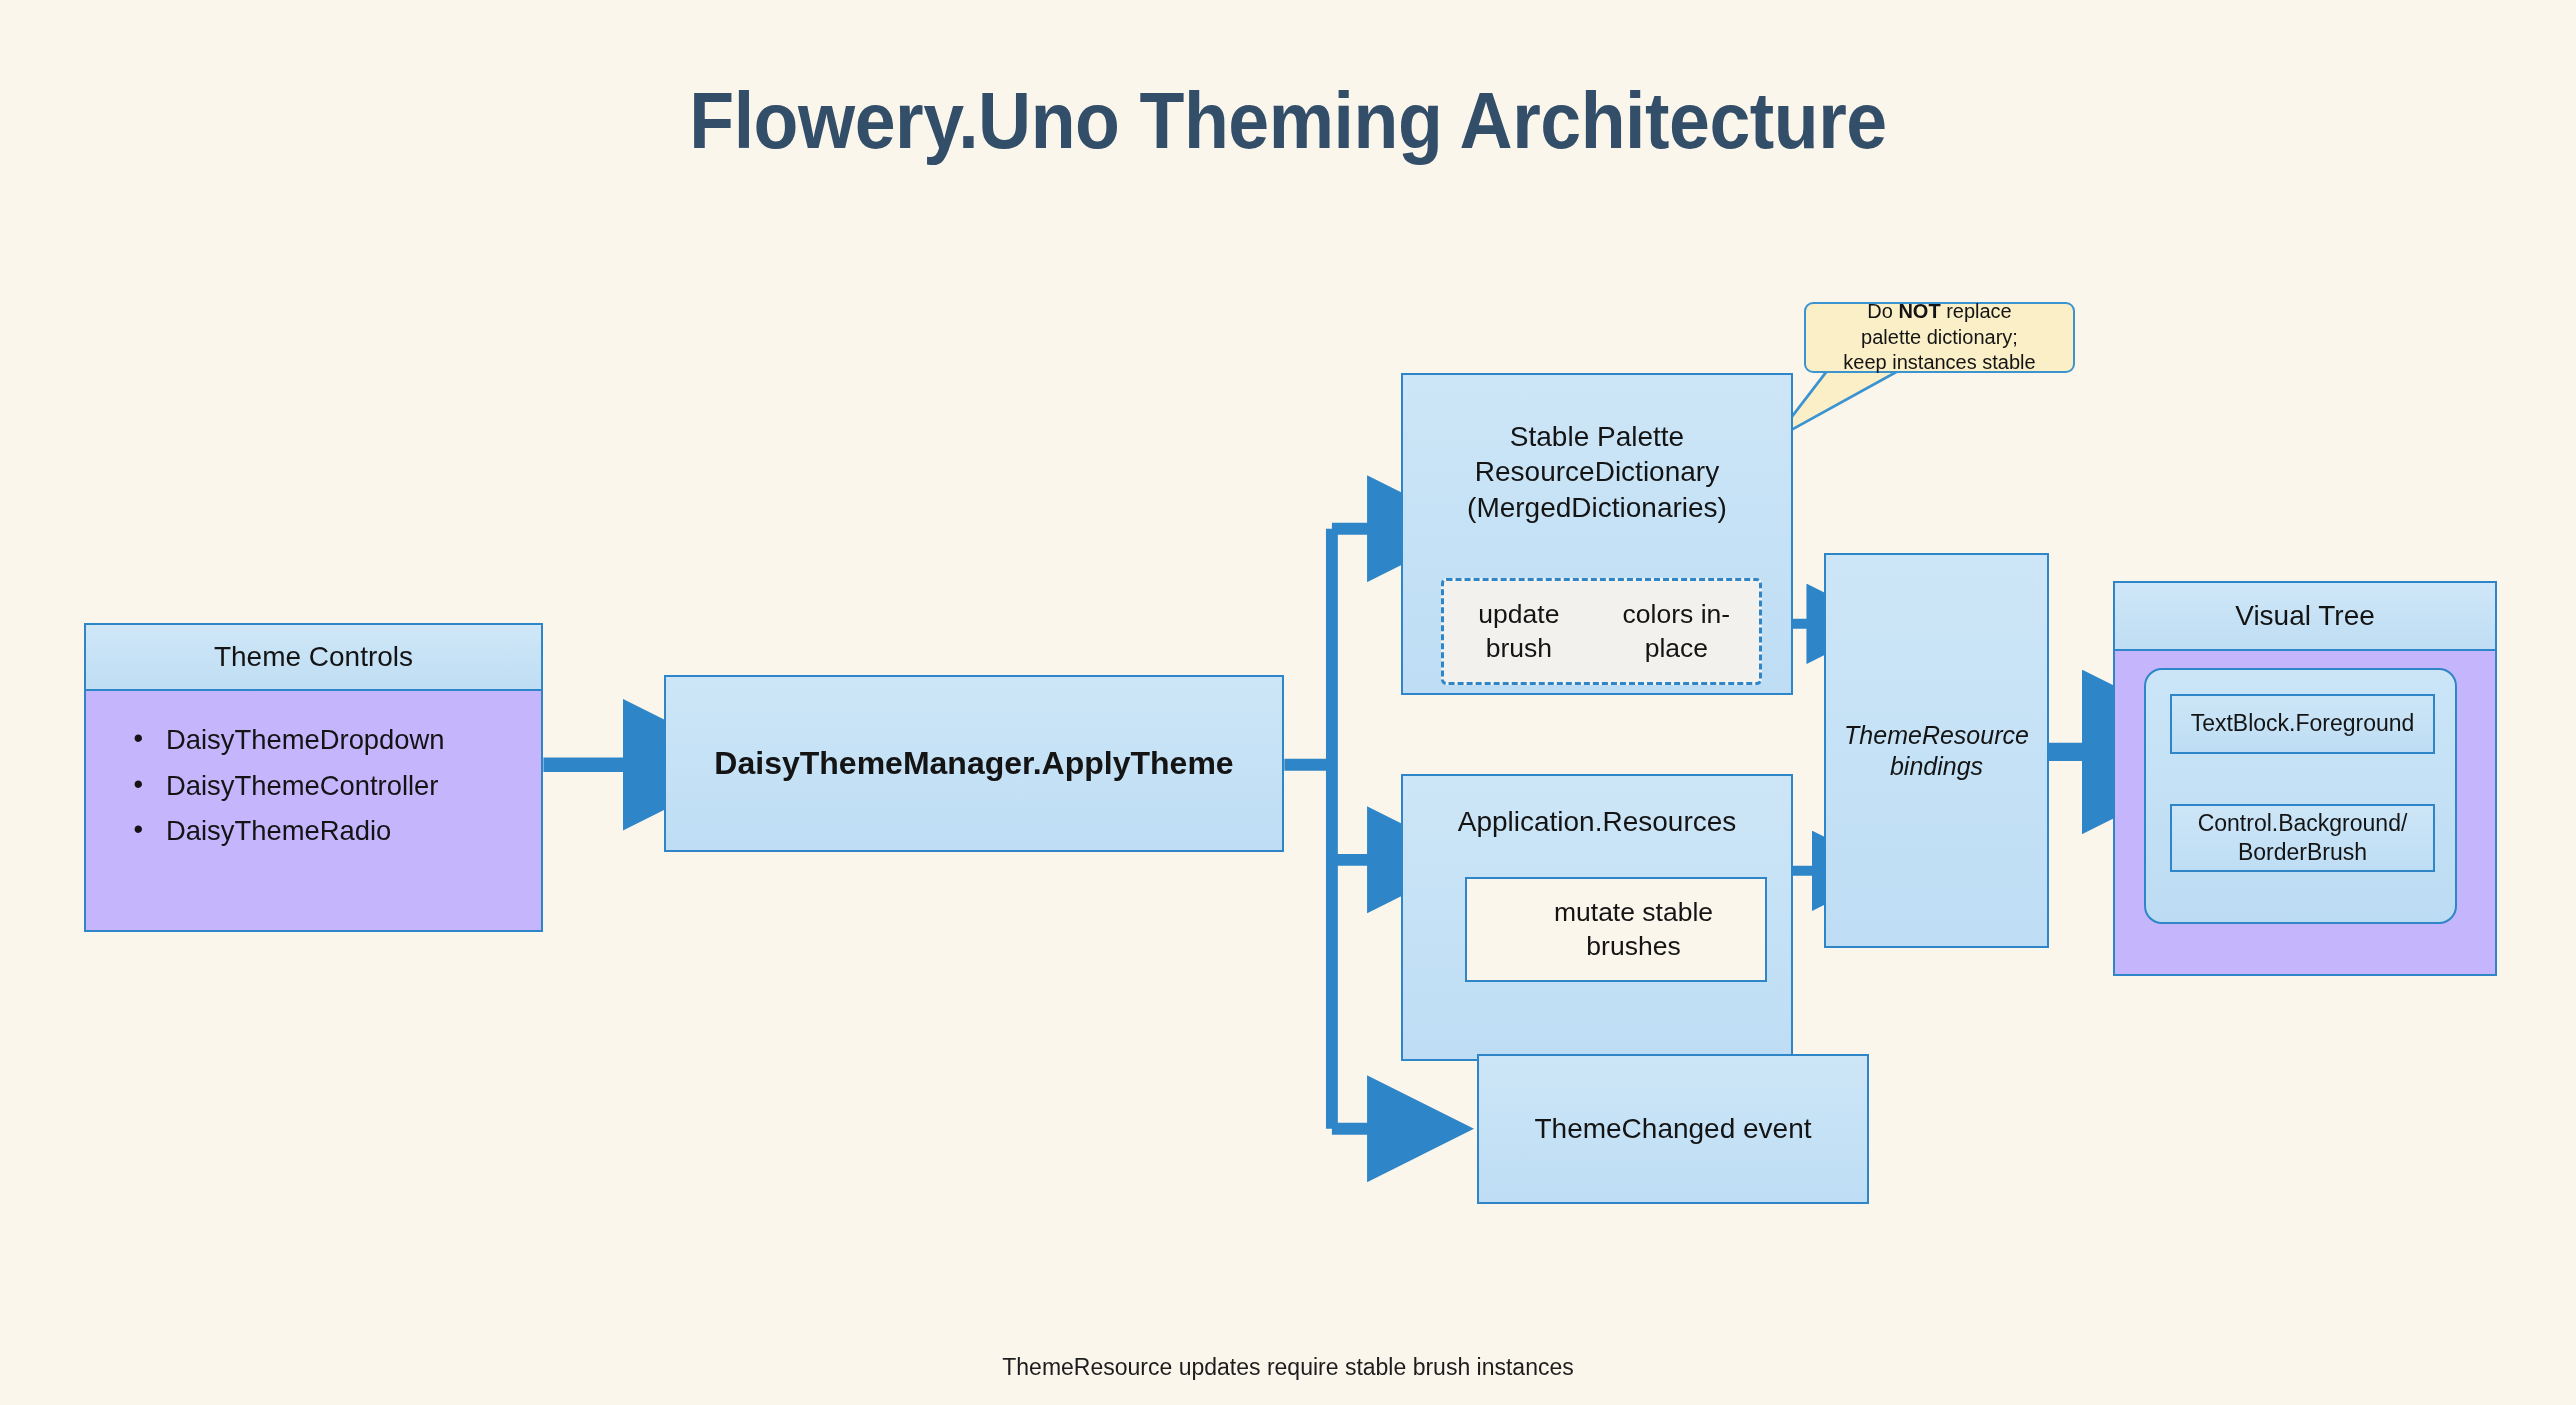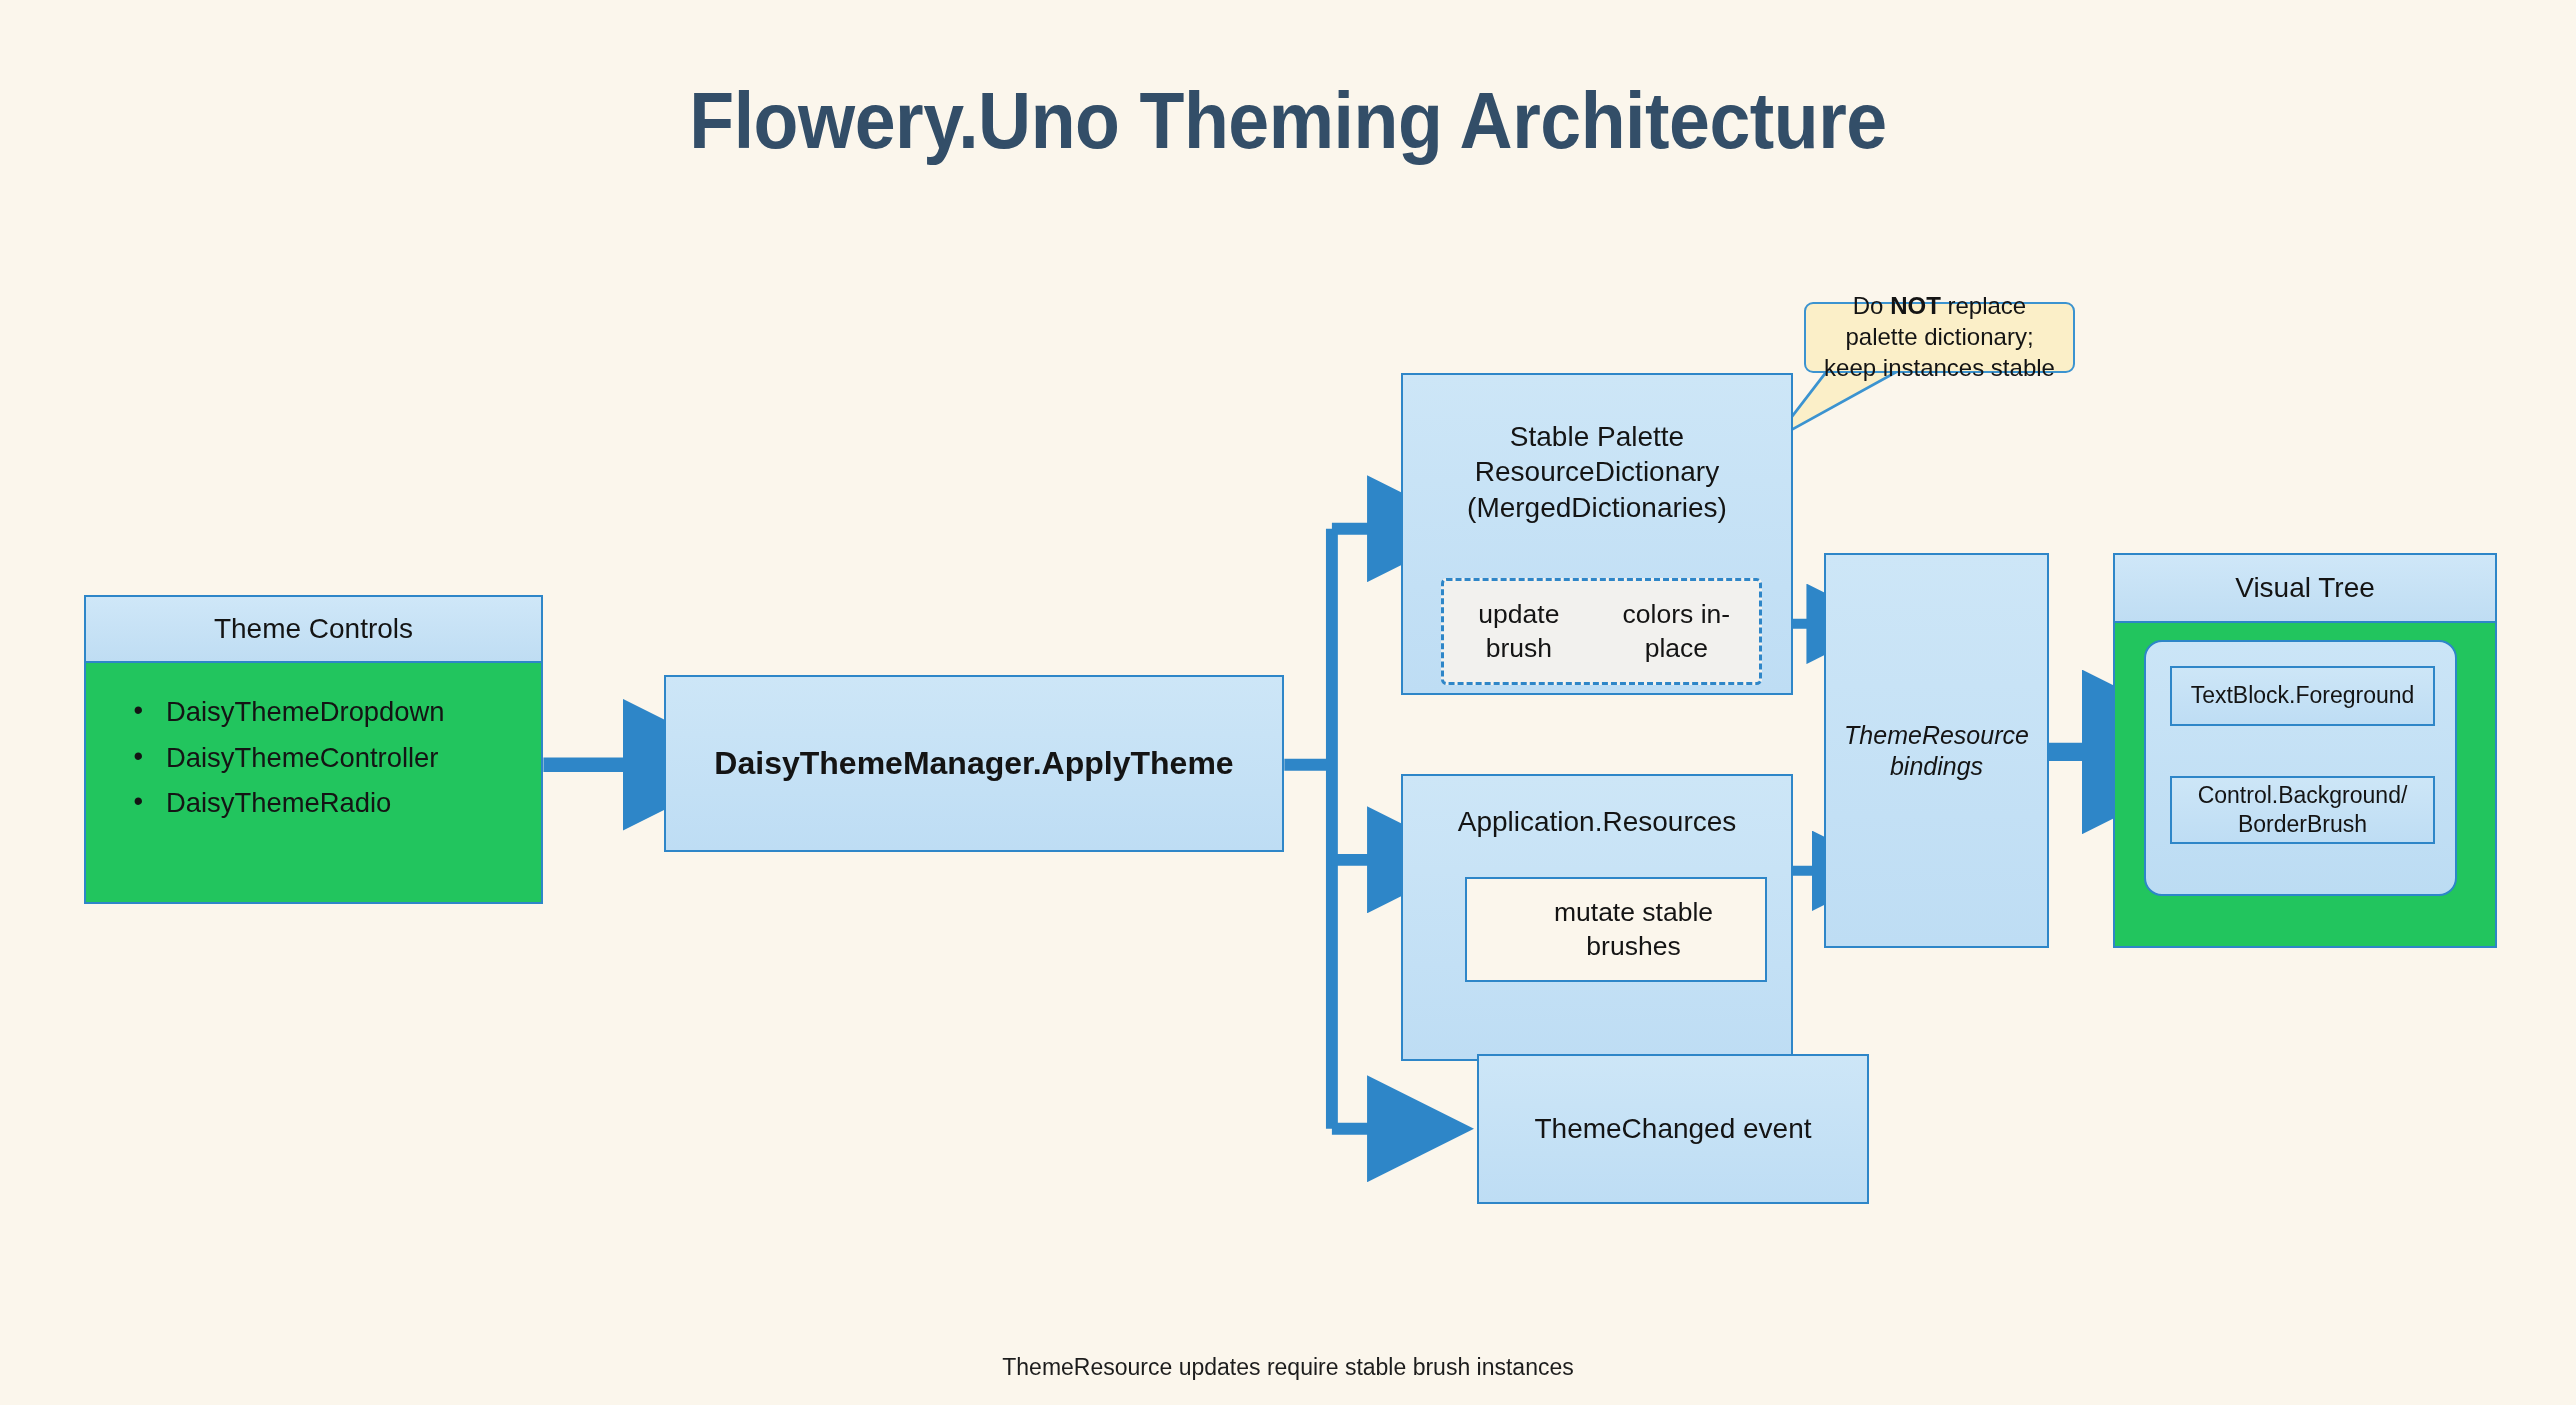--- a/index.html
+++ b/index.html
@@ -39,21 +39,21 @@
   .box{
     border:2.7px solid #2E86C8;
     background:linear-gradient(180deg,#CDE6F7 0%,#BEDDF4 100%);
     color:#141414;
     display:flex;align-items:center;justify-content:center;
     text-align:center;
     line-height:1.22;
   }
 
   
-  .group{border:2.7px solid #2E86C8;background:#22c55e;}
+  .group{border:2.7px solid #2E86C8;background:#c4b5fd;margin-top:28px;}
   .group-head{
     background:linear-gradient(180deg,#CFE7F8 0%,#BFDDF3 100%);
     border-bottom:2.7px solid #2E86C8;
     display:flex;align-items:center;justify-content:center;
     font-size:28px;color:#141414;
   }
   .group-body{display:block;}
 
   
   ul.bullets{
@@ -91,21 +91,21 @@
   .nested-blue{
     border:2.7px solid #2E86C8;
     background:linear-gradient(180deg,#CBE5F7 0%,#BCDCF3 100%);
   }
 
   
   #callout{
     background:#FBEFC8;
     border:2.7px solid #3B93D0;
     border-radius:9.1px;
-    font-size:24px;line-height:1.28;color:#141414;
+    font-size:20px;line-height:1.28;color:#141414;
     text-align:center;
     display:flex;align-items:center;justify-content:center;
     padding:5.5px 9.1px;
   }
   #callout b{font-weight:bold;}
 
   svg.ov{position:absolute;left:0;top:0;width:2576px;height:1405px;pointer-events:none;}
   .t-bold{font-weight:bold;}
 </style>
 </head>

